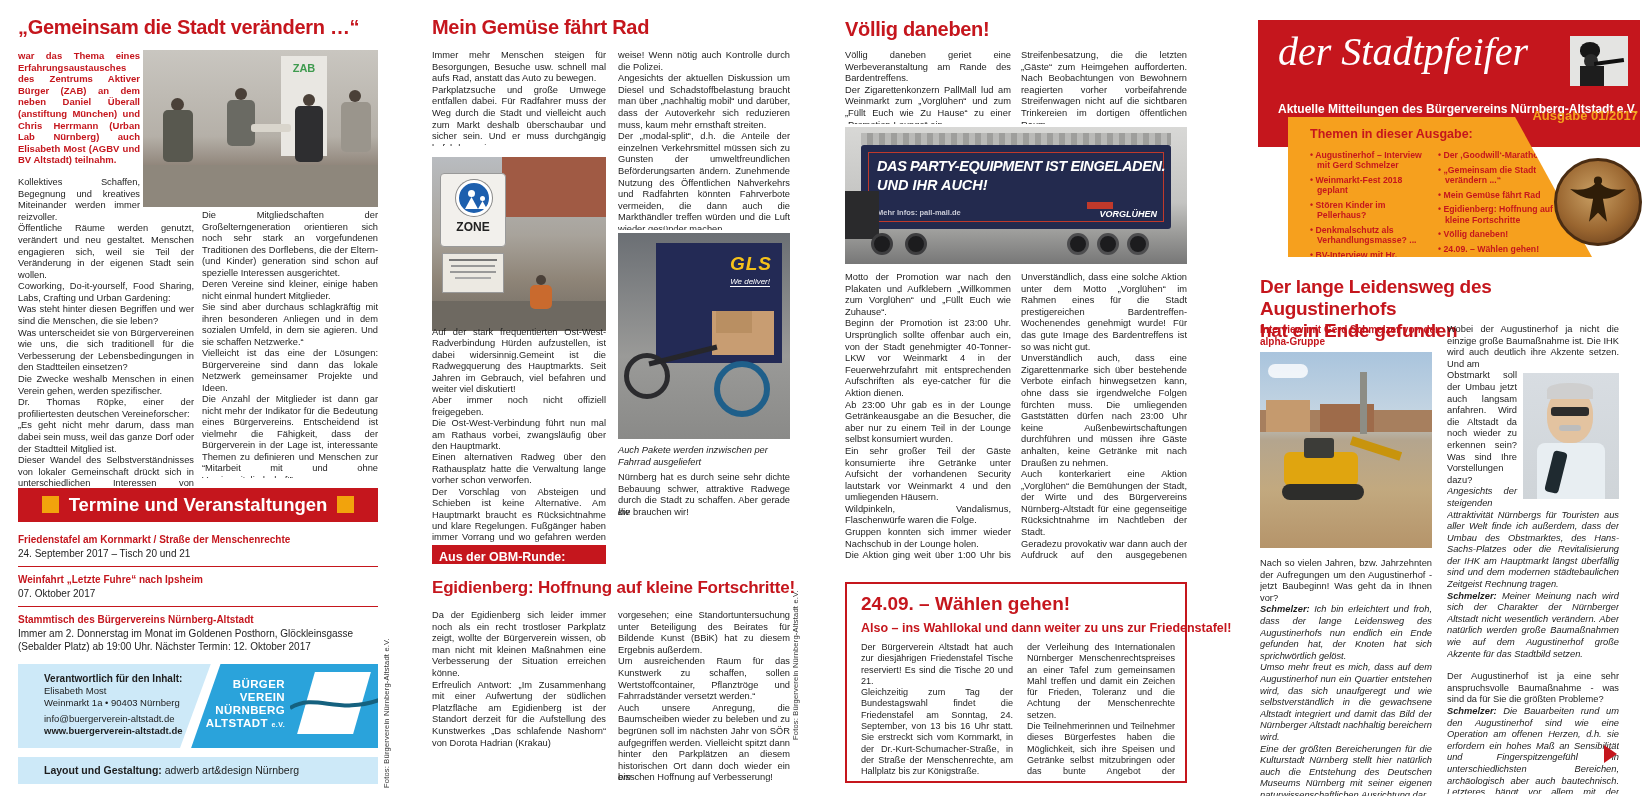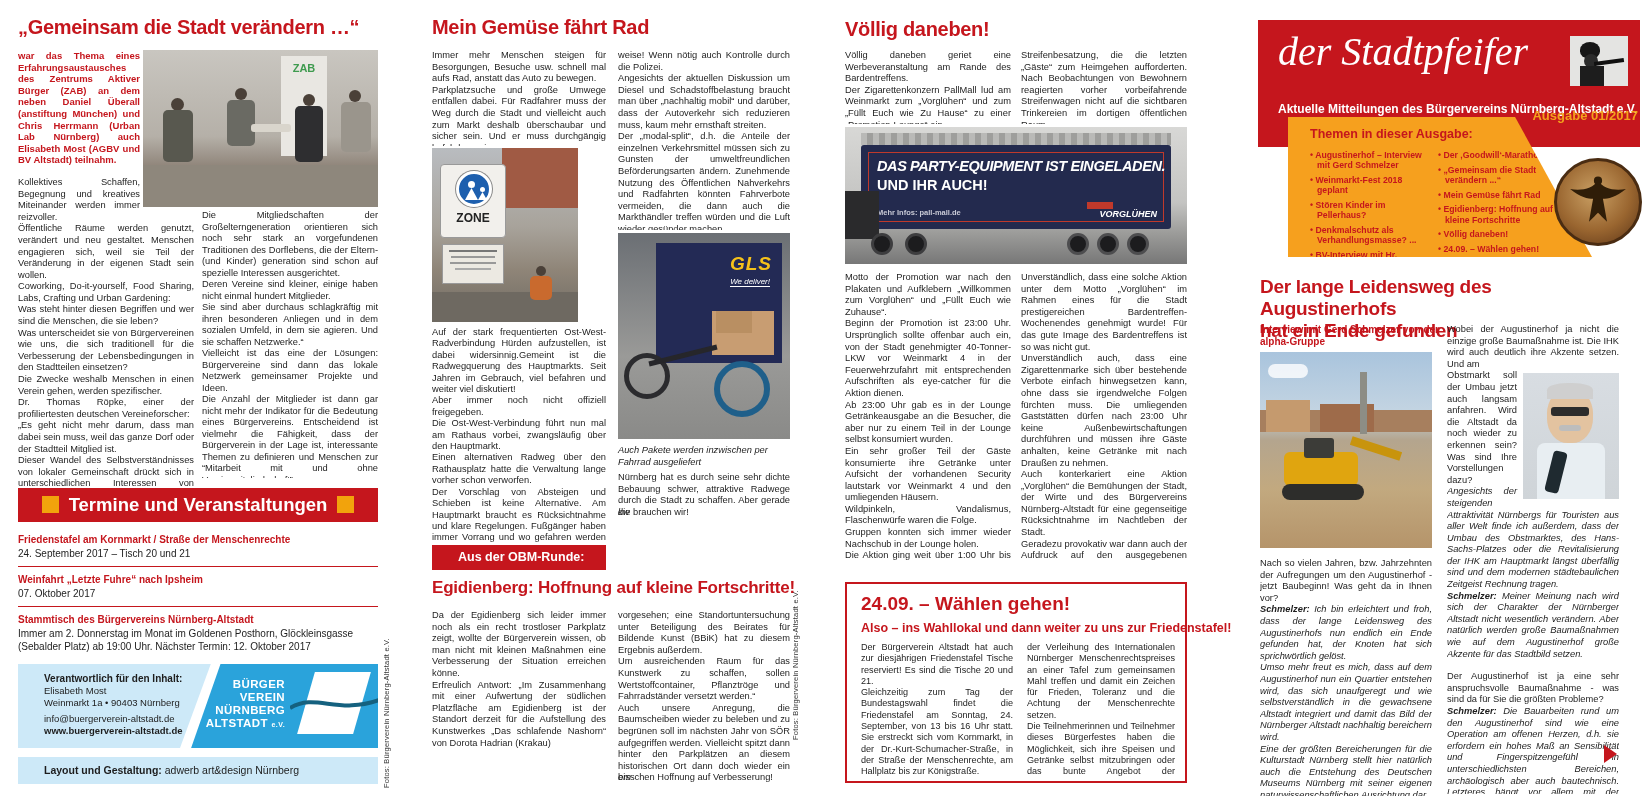--- a/index.html
+++ b/index.html
@@ -18,21 +18,21 @@
   .ital{font-style:italic}
   .sig{font-style:italic;text-align:left;margin-top:-11.6px}
   .gap{margin-top:11px !important}
   .spacer-right{float:right;width:54px;height:162px}
   .photo{position:absolute;overflow:hidden;background:#d8d8d8}
   .caption{font-size:9.3px;line-height:11.5px;font-style:italic;text-align:left}
   .vcredit{position:absolute;writing-mode:vertical-rl;transform:rotate(180deg);font-size:7.5px;color:#333;letter-spacing:0.2px}
   
   .banner1{position:absolute;background:var(--red);color:#fff;font-weight:bold;font-size:18.5px;text-align:center;line-height:34px;height:34px}
   .banner1 .sq{position:absolute;top:8px;width:17px;height:17px;background:var(--yellow)}
-  .banner2{position:absolute;background:var(--red);color:#fff;font-weight:bold;font-size:12.5px;line-height:25px;height:25px;padding-left:26px}
+  .banner2{position:absolute;background:var(--red);color:#fff;font-weight:bold;font-size:12.5px;line-height:25px;height:19px;padding-left:7px}
   
   .ev-title{font-size:10px;font-weight:bold;color:var(--red);line-height:13px}
   .ev-detail{font-size:10px;line-height:13px;color:var(--ink);margin-top:1px}
   .redline{border-top:1.5px solid var(--red);margin:6px 0 6px 0}
   
   #impressum{position:absolute;left:18px;top:664px;width:360px;height:84px;background:var(--lightblue)}
   #imp-white{position:absolute;left:140px;top:0;width:220px;height:84px;background:#fff;clip-path:polygon(24% 0,100% 0,100% 100%,10% 100%)}
   #imp-blue{position:absolute;left:150px;top:0;width:210px;height:84px;background:var(--blue);clip-path:polygon(25% 0,100% 0,100% 100%,11% 100%)}
   .imp{font-size:9.5px;line-height:12px}
   .logo-text{position:absolute;left:35px;top:14px;width:82px;text-align:right;color:#fff;font-weight:bold;font-size:11.5px;line-height:13px;letter-spacing:0.4px}
@@ -163,21 +163,21 @@
 
   <div class="vcredit" style="left:382px;top:608px;height:180px">Fotos: Bürgerverein Nürnberg-Altstadt e.V.</div>
 
   <div class="abs h1" style="left:432px;top:16px">Mein Gemüse fährt Rad</div>
 
   <div class="abs body" style="left:432px;top:50px;width:174px;height:96px">
     <p>Immer mehr Menschen steigen für Besorgungen, Besuche usw. schnell mal aufs Rad, anstatt das Auto zu bewegen.</p>
     <p>Parkplatzsuche und große Umwege entfallen dabei. Für Radfahrer muss der Weg durch die Stadt und vielleicht auch zum Markt deshalb überschaubar und sicher sein. Und er muss durchgängig befahrbar sein.</p>
   </div>
 
-  <div class="photo ph-zone" style="left:432px;top:148px;width:146px;height:174px">
+  <div class="photo ph-zone" style="left:432px;top:157px;width:174px;height:174px">
     <div class="abs" style="left:70px;top:0;width:104px;height:60px;background:#a05a44"></div>
     <div class="abs" style="left:8px;top:16px;width:66px;height:74px;background:#f2f0ec;border-radius:4px;border:1px solid #999">
       <div class="abs" style="left:15px;top:6px;width:36px;height:36px;border-radius:50%;background:#1d5fae;border:3px solid #fff;box-shadow:0 0 0 1px #888">
         <div class="abs" style="left:9px;top:7px;width:7px;height:7px;background:#fff;border-radius:50%"></div>
         <div class="abs" style="left:6px;top:14px;width:13px;height:12px;background:#fff;clip-path:polygon(50% 0,100% 100%,0 100%)"></div>
         <div class="abs" style="left:21px;top:13px;width:5px;height:5px;background:#fff;border-radius:50%"></div>
         <div class="abs" style="left:19px;top:18px;width:9px;height:8px;background:#fff;clip-path:polygon(50% 0,100% 100%,0 100%)"></div>
       </div>
       <div style="position:absolute;left:0;top:46px;width:100%;text-align:center;font-weight:bold;font-size:12px;color:#222">ZONE</div>
     </div>
@@ -249,21 +249,21 @@
     <p>Der Zigarettenkonzern PallMall lud am Weinmarkt zum „Vorglühen“ und zum „Füllt Euch wie Zu Hause“ zu einer „Promotion-Lounge“ ein.</p>
   </div>
   <div class="abs body" style="left:1021px;top:50px;width:166px;height:74px">
     <p>Streifenbesatzung, die die letzten „Gäste“ zum Heimgehen aufforderten. Nach Beobachtungen von Bewohnern reagierten vorher vorbeifahrende Streifenwagen nicht auf die sichtbaren Trinkereien im dortigen öffentlichen Raum.</p>
   </div>
 
   <div class="photo ph-truck" style="left:845px;top:127px;width:342px;height:137px">
     <div class="abs" style="left:16px;top:18px;width:310px;height:84px;background:#232a4e;border-radius:3px">
       <div class="abs" style="left:7px;top:7px;right:7px;bottom:7px;border:1px solid #c0392b"></div>
       <div style="position:absolute;left:16px;top:13px;color:#fff;font-weight:bold;font-style:italic;font-size:14.5px;letter-spacing:-0.4px;white-space:nowrap">DAS PARTY-EQUIPMENT IST EINGELADEN.</div>
-      <div style="position:absolute;left:16px;top:32px;color:#fff;font-weight:bold;font-size:14.5px">UND IHR AUCH!</div>
+      <div style="position:absolute;left:16px;top:32px;color:#fff;font-weight:bold;font-style:italic;font-size:14.5px">UND IHR AUCH!</div>
       <div style="position:absolute;left:16px;bottom:12px;color:#c9cad6;font-size:7.5px;font-weight:bold">Mehr Infos: pall-mall.de</div>
       <div style="position:absolute;right:14px;bottom:10px;color:#fff;font-style:italic;font-weight:bold;font-size:9px">VORGLÜHEN</div>
       <div class="abs" style="right:58px;bottom:20px;width:26px;height:7px;background:#c0392b"></div>
     </div>
     <div class="abs" style="left:16px;top:6px;width:310px;height:12px;background:repeating-linear-gradient(90deg,#b9b9b7 0 6px,#9e9e9c 6px 12px)"></div>
     <div class="abs" style="left:0px;top:64px;width:34px;height:48px;background:#2a2a2c"></div>
     <div class="abs" style="left:26px;top:106px;width:22px;height:22px;background:#1c1c1e;border-radius:50%;border:3px solid #3d3d3f"></div>
     <div class="abs" style="left:60px;top:106px;width:22px;height:22px;background:#1c1c1e;border-radius:50%;border:3px solid #3d3d3f"></div>
     <div class="abs" style="left:222px;top:106px;width:22px;height:22px;background:#1c1c1e;border-radius:50%;border:3px solid #4d4d4f"></div>
     <div class="abs" style="left:252px;top:106px;width:22px;height:22px;background:#1c1c1e;border-radius:50%;border:3px solid #4d4d4f"></div>

